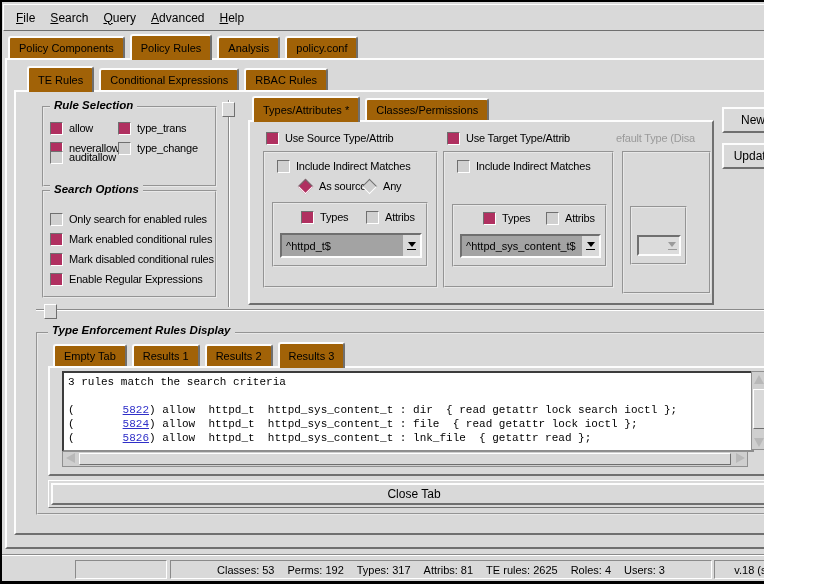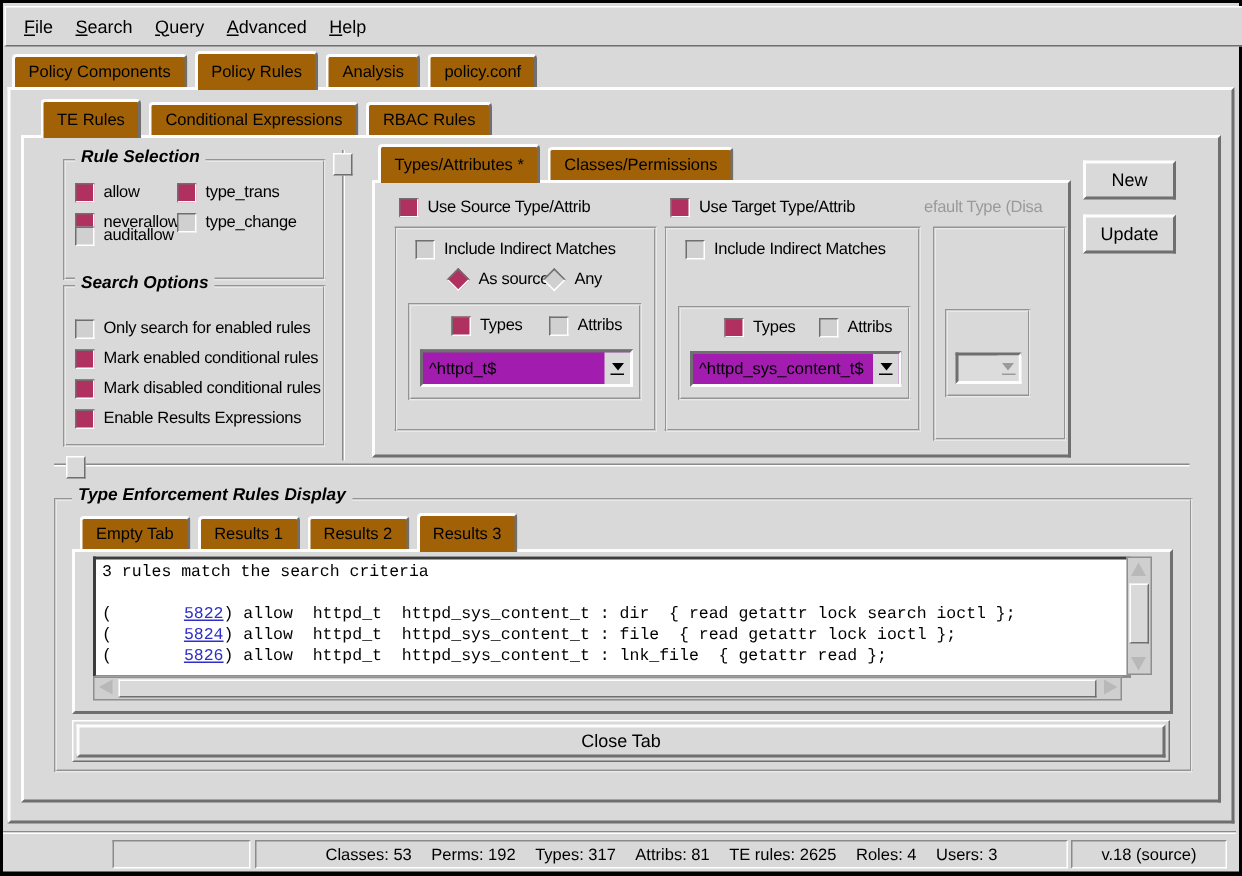--- a/index.html
+++ b/index.html
@@ -1,16 +1,16 @@
 <!DOCTYPE html>
 <html style="--maroon: #b03060; --link: #2f2fc8;"><head>
 <meta charset="utf-8">
 <style>
   html,body{margin:0;padding:0;}
-  .screen{position:relative;width:828px;height:584px;background:#000;
+  .screen{position:relative;width:764px;height:584px;background:#000;
           font-family:"Liberation Sans",sans-serif;color:#000;overflow:hidden;}
   .window{position:absolute;left:2px;top:2px;width:824px;height:579px;background:#d9d9d9;}
   .abs{position:absolute;}
   
   .raised1{border:1px solid;border-color:#ffffff #6f6f6f #6f6f6f #ffffff;}
   .raised2{border:2px solid;border-color:#fdfdfd #6f6f6f #6f6f6f #fdfdfd;}
   .groove2{border:2px groove #e8e8e8;}
   .bg{background:#d9d9d9;}
   
   .menubar{display:flex;align-items:center;padding-left:12px;gap:15px;}
@@ -31,21 +31,21 @@
   .row{position:absolute;display:flex;align-items:center;gap:6px;height:14px;}
   .cb{width:11px;height:11px;flex:0 0 11px;border:1px solid;
       border-color:#6f6f6f #ffffff #ffffff #6f6f6f;background:#d0d0d0;}
   .cb.on{background:var(--maroon,#b03060);}
   .rad{width:9px;height:9px;flex:0 0 9px;transform:rotate(45deg);border:1px solid;
       border-color:#6f6f6f #ffffff #ffffff #6f6f6f;background:#cfcfcf;margin:0 2px;}
   .rad.on{background:var(--maroon,#b03060);}
   .lbl{font-size:11px;letter-spacing:-0.2px;white-space:nowrap;}
   .lbl.dis{color:#9a9a9a;}
   
-  .combo{position:absolute;display:flex;align-items:stretch;background:#a21caf;
+  .combo{position:absolute;display:flex;align-items:stretch;background:#a3a3a3;
          border:2px solid;border-color:#6f6f6f #fdfdfd #fdfdfd #6f6f6f;}
   .combo .val{flex:1;font-size:11px;display:flex;align-items:center;padding:0 4px;
               white-space:nowrap;overflow:hidden;}
   .combo .arrow-btn{width:17px;display:flex;flex-direction:column;align-items:center;
               justify-content:center;gap:2px;background:#d9d9d9;}
   .tri-dn{width:0;height:0;border-left:4px solid transparent;border-right:4px solid transparent;
           border-top:5px solid #000;}
   .tri-bar{width:9px;height:1px;background:#000;}
   .combo.disabled{background:#dcdcdc;}
   .combo.disabled .tri-dn{border-top-color:#9a9a9a;}
@@ -141,21 +141,21 @@
   <div class="row" style="left:50px;top:232px;">
     <span class="cb on"></span>
     <span class="lbl">Mark enabled conditional rules</span>
   </div>
   <div class="row" style="left:50px;top:252px;">
     <span class="cb on"></span>
     <span class="lbl">Mark disabled conditional rules</span>
   </div>
   <div class="row" style="left:50px;top:272px;">
     <span class="cb on"></span>
-    <span class="lbl">Enable Results Expressions</span>
+    <span class="lbl">Enable Regular Expressions</span>
   </div>
 
   <div class="sash-v" style="left:228px;top:100px;height:207px;"></div>
   <div class="sash-handle" style="left:222px;top:102px;width:11px;height:13px;"></div>
 
   <div class="abs tabbar" style="left:252px;top:98px;height:22px;">
     <div class="tab active">Types/Attributes *</div>
     <div class="tab">Classes/Permissions</div>
   </div>
   <div class="abs page raised2" style="left:248px;top:120px;width:462px;height:181px;overflow:hidden;"></div>

